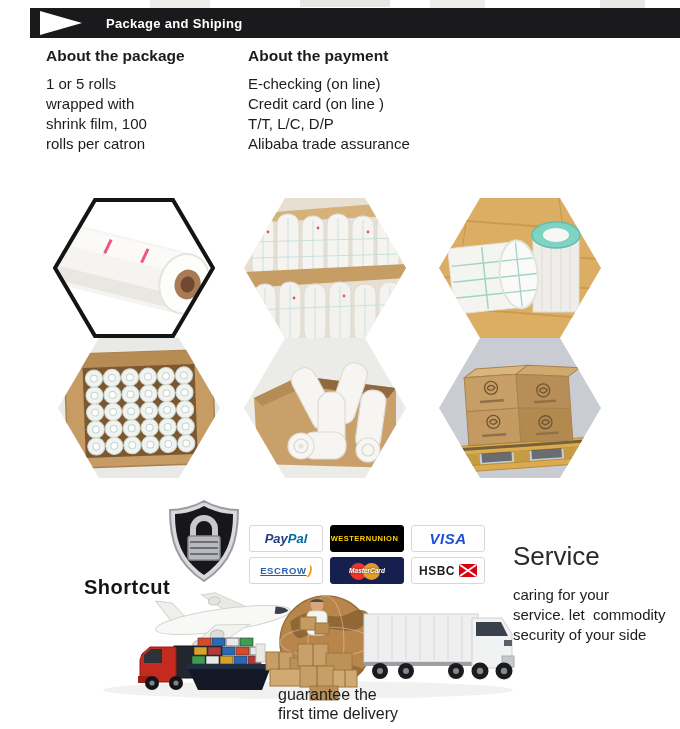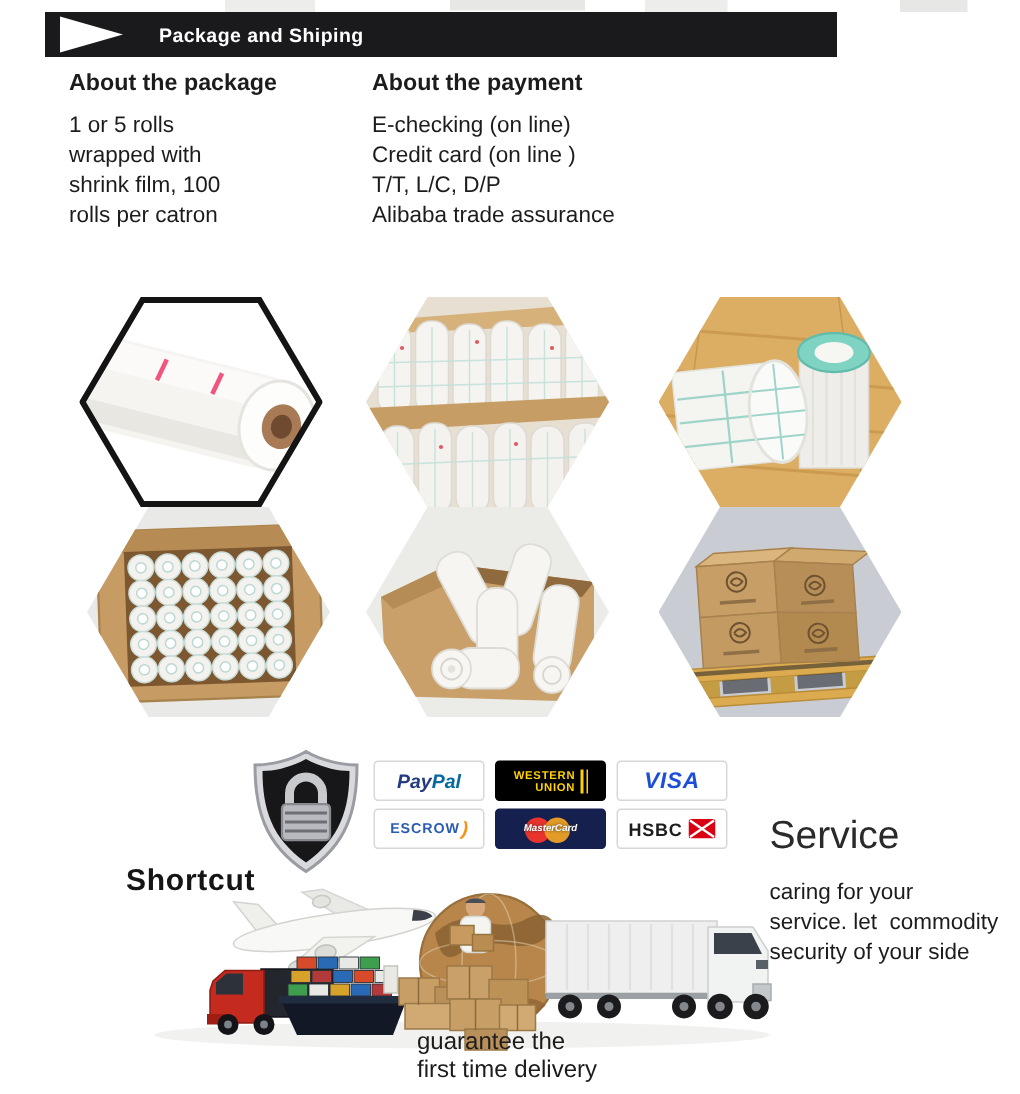--- a/index.html
+++ b/index.html
@@ -1,53 +1,53 @@
 <!DOCTYPE html>
 <html><head>
 <meta charset="utf-8">
 <style>
   html,body{margin:0;padding:0;background:#fff;}
   .page{position:relative;width:680px;height:729px;background:#ffffff;overflow:hidden;
         font-family:"Liberation Sans",sans-serif;color:#1c1c1c;}
   
   .remnant{position:absolute;top:0;background:#ededeb;}
   
-  .banner{position:absolute;left:30px;top:8px;width:528px;height:30px;background:#1a1a1c;
+  .banner{position:absolute;left:30px;top:8px;width:650px;height:30px;background:#1a1a1c;
           display:flex;align-items:center;}
   .banner-arrow{width:0;height:0;margin-left:10px;
           border-top:12px solid transparent;border-bottom:12px solid transparent;
           border-left:42px solid #ffffff;}
   .banner-title{color:#fff;font-weight:bold;font-size:13px;letter-spacing:.3px;margin-left:24px;}
   
   .col{position:absolute;top:46px;font-size:15px;line-height:20px;}
   .col h3{margin:0 0 8px 0;font-size:15.5px;font-weight:bold;}
   .col .ln{white-space:pre-wrap;}
   .col1{left:46px;width:190px;}
   .col2{left:248px;width:205px;}
   .col3{left:450px;width:225px;}
   .caption{position:absolute;left:48px;top:174px;font-size:15px;}
   
   .hex{position:absolute;width:162px;height:140px;}
   .hex svg{display:block;}
   
   .shield{position:absolute;left:166px;top:499px;}
   
-  .paygrid{position:absolute;left:249px;top:507px;display:grid;
+  .paygrid{position:absolute;left:249px;top:525px;display:grid;
            grid-template-columns:repeat(3,74px);grid-auto-rows:27px;gap:5px 7px;}
   .badge{border:1px solid #d7d7d7;border-radius:3px;background:#fff;display:flex;
          align-items:center;justify-content:center;overflow:hidden;box-sizing:border-box;}
   .pp1{color:#253b80;font-weight:bold;font-style:italic;font-size:13px;}
   .pp2{color:#0369a1;font-weight:bold;font-style:italic;font-size:13px;}
   .badge.wu{background:#000;border-color:#000;color:#ffd100;}
-  .wu-txt{display:flex;flex-direction:column;align-items:flex-end;line-height:8px;
+  .wu-txt{display:flex;flex-direction:row;align-items:flex-end;line-height:8px;
           font-size:7.5px;font-weight:bold;letter-spacing:.5px;text-align:right;}
   .wu-bar{width:2px;height:16px;background:#ffd100;margin-left:3px;}
   .wu-bar2{width:1px;height:16px;background:#ffd100;margin-left:2px;}
   .visa-t{color:#1d4ed8;font-weight:bold;font-style:italic;font-size:15px;letter-spacing:.5px;}
-  .esc-t{color:#2a5db0;font-weight:bold;font-size:9.5px;letter-spacing:.6px;}
+  .esc-t{color:#2a5db0;font-weight:bold;font-size:9.5px;letter-spacing:.6px;text-decoration:underline;}
   .esc-sw{color:#f7941d;font-weight:bold;font-size:13px;margin-left:1px;transform:rotate(15deg);}
   .badge.mc{background:#16204e;border-color:#16204e;position:relative;}
   .mc-red,.mc-yel{position:absolute;top:5px;width:17px;height:17px;border-radius:50%;}
   .mc-red{left:19px;background:#e8342c;}
   .mc-yel{left:32px;background:#f4a623;opacity:.92;}
   .mc-label{position:relative;color:#fff;font-style:italic;font-weight:bold;font-size:6.5px;
             text-shadow:0 0 2px #333;z-index:2;}
   .hsbc-t{color:#1d1d1d;font-weight:bold;font-size:12px;letter-spacing:.5px;margin-right:4px;}
   
   .service{position:absolute;left:513px;top:541px;}

